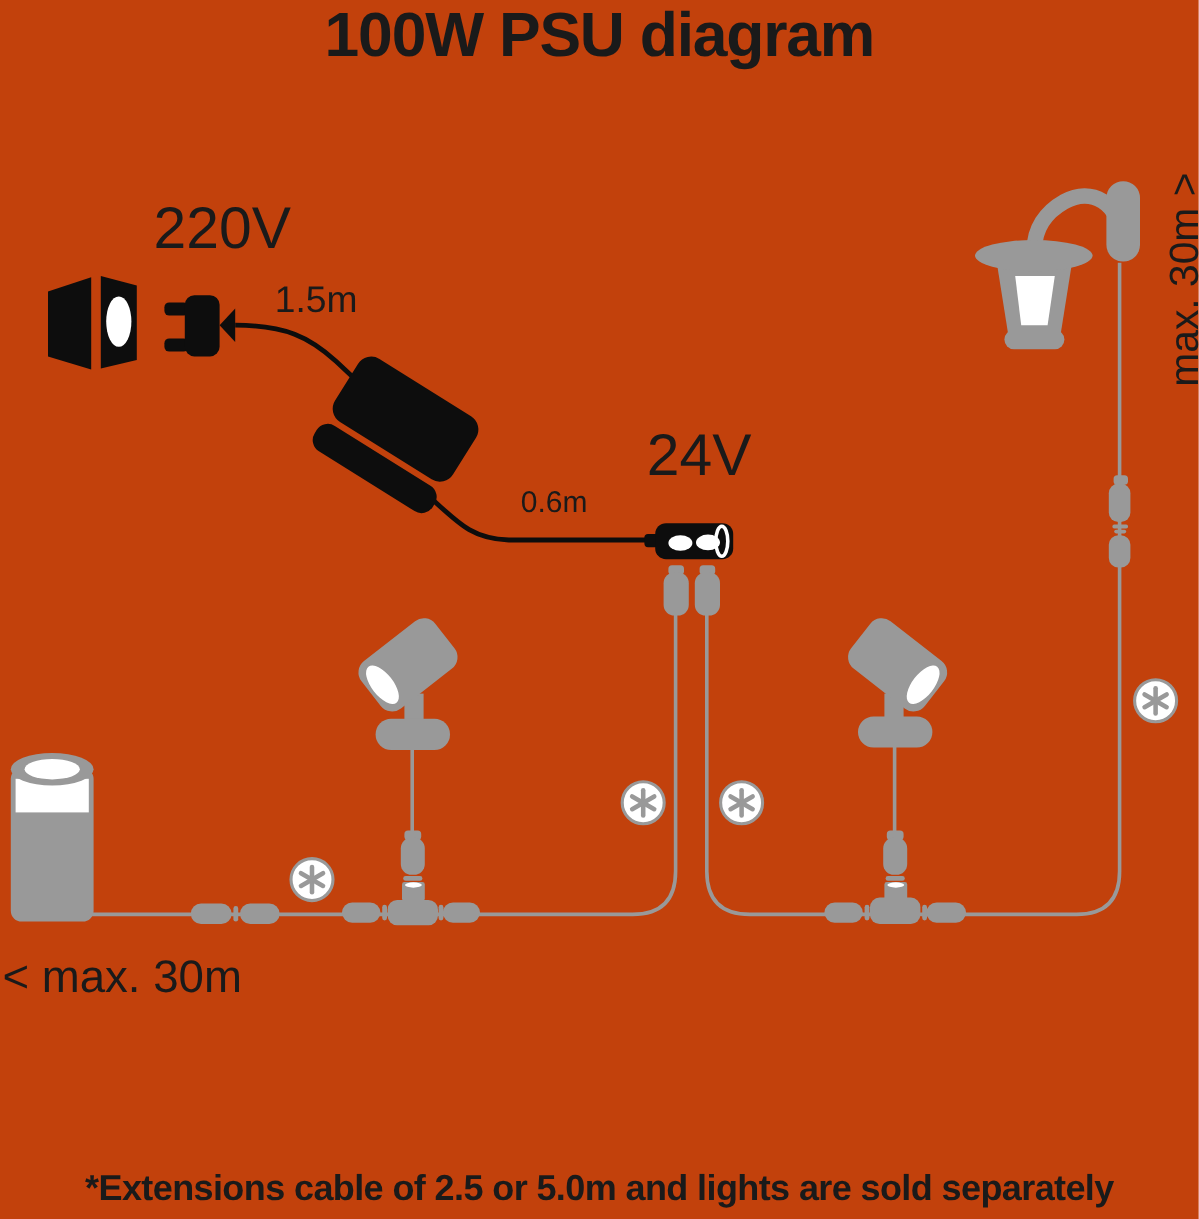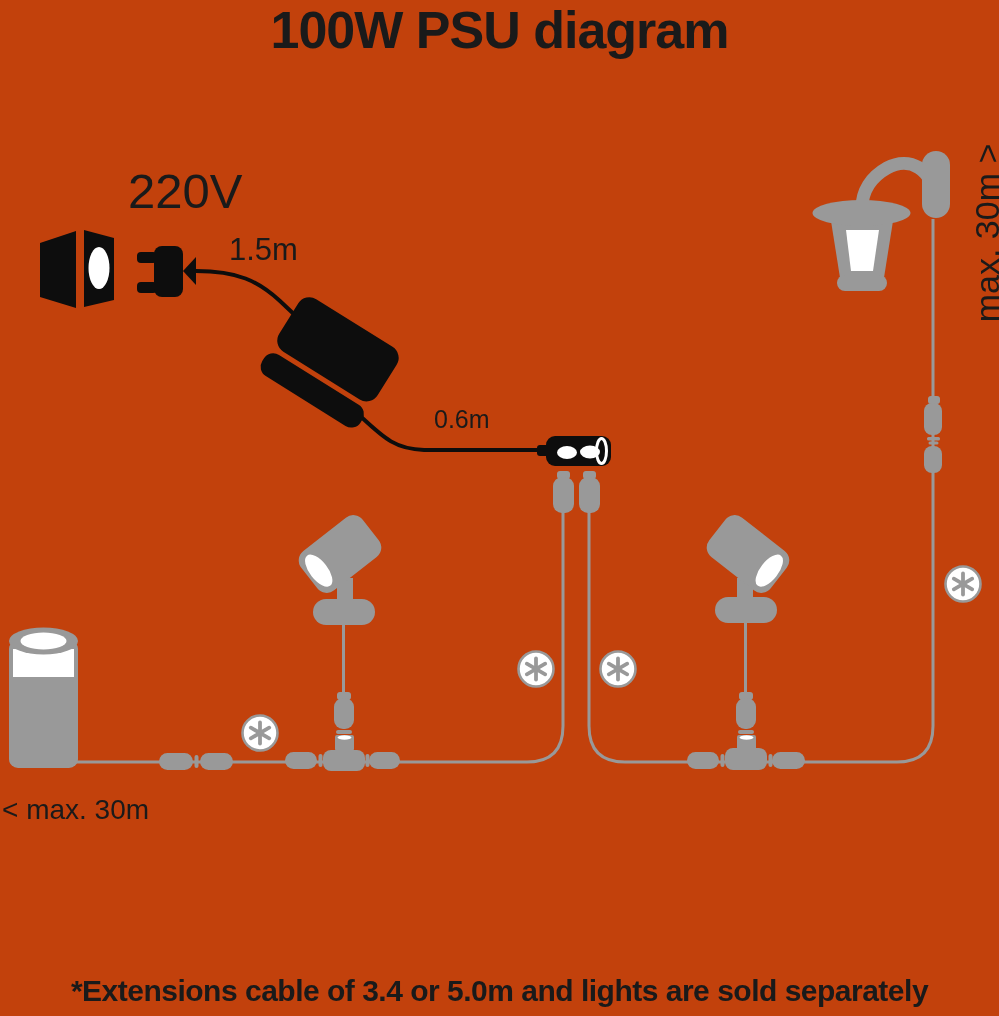--- a/index.html
+++ b/index.html
@@ -5,21 +5,21 @@
   html,body{margin:0;padding:0;background:#fff;}
   .stage{position:relative;width:999px;height:1016px;background:#c2410c;overflow:hidden;
          font-family:"Liberation Sans",sans-serif;color:#1a1a1a;}
   .stage svg{position:absolute;left:0;top:0;}
   .lbl{position:absolute;white-space:nowrap;line-height:1;}
   .title{left:0;top:4px;width:100%;text-align:center;font-size:52px;font-weight:700;letter-spacing:-1px;}
   .v220{left:117px;top:167px;font-size:49px;font-weight:400;margin-left:11px;}
   .v24{left:539px;top:356px;font-size:49px;font-weight:400;}
   .len15{left:229px;top:234px;font-size:31px;text-align:right;}
   .len06{left:434px;top:407px;font-size:25px;}
-  .max-left{left:2px;top:796px;font-size:28px;}
+  .max-left{left:2px;top:796px;font-size:38px;}
   .max-right{left:872px;top:212px;width:230px;height:42px;line-height:42px;text-align:center;
              font-size:34px;transform:rotate(-90deg);transform-origin:center;}
   .footnote{left:0;top:976px;width:100%;text-align:center;font-size:30px;font-weight:700;letter-spacing:-0.5px;}
 </style>
 </head>
 <body>
 
 <div class="stage">
 
   <svg width="999" height="1016" viewBox="0 0 999 1016">
@@ -155,18 +155,19 @@
 
     <use href="#ast" transform="translate(260 733)"></use>
     <use href="#ast" transform="translate(536 669)"></use>
     <use href="#ast" transform="translate(618 669)"></use>
     <use href="#ast" transform="translate(963 584)"></use>
   </svg>
 
   <div class="lbl title">100W PSU diagram</div>
   <div class="lbl v220">220V</div>
   <div class="lbl len15">1.5m</div>
+  <div class="lbl v24">24V</div>
   <div class="lbl len06">0.6m</div>
   <div class="lbl max-right">max. 30m &gt;</div>
   <div class="lbl max-left">&lt; max. 30m</div>
-  <div class="lbl footnote">*Extensions cable of 3.4 or 5.0m and lights are sold separately</div>
+  <div class="lbl footnote">*Extensions cable of 2.5 or 5.0m and lights are sold separately</div>
 
 </div>
 
 </body></html>

